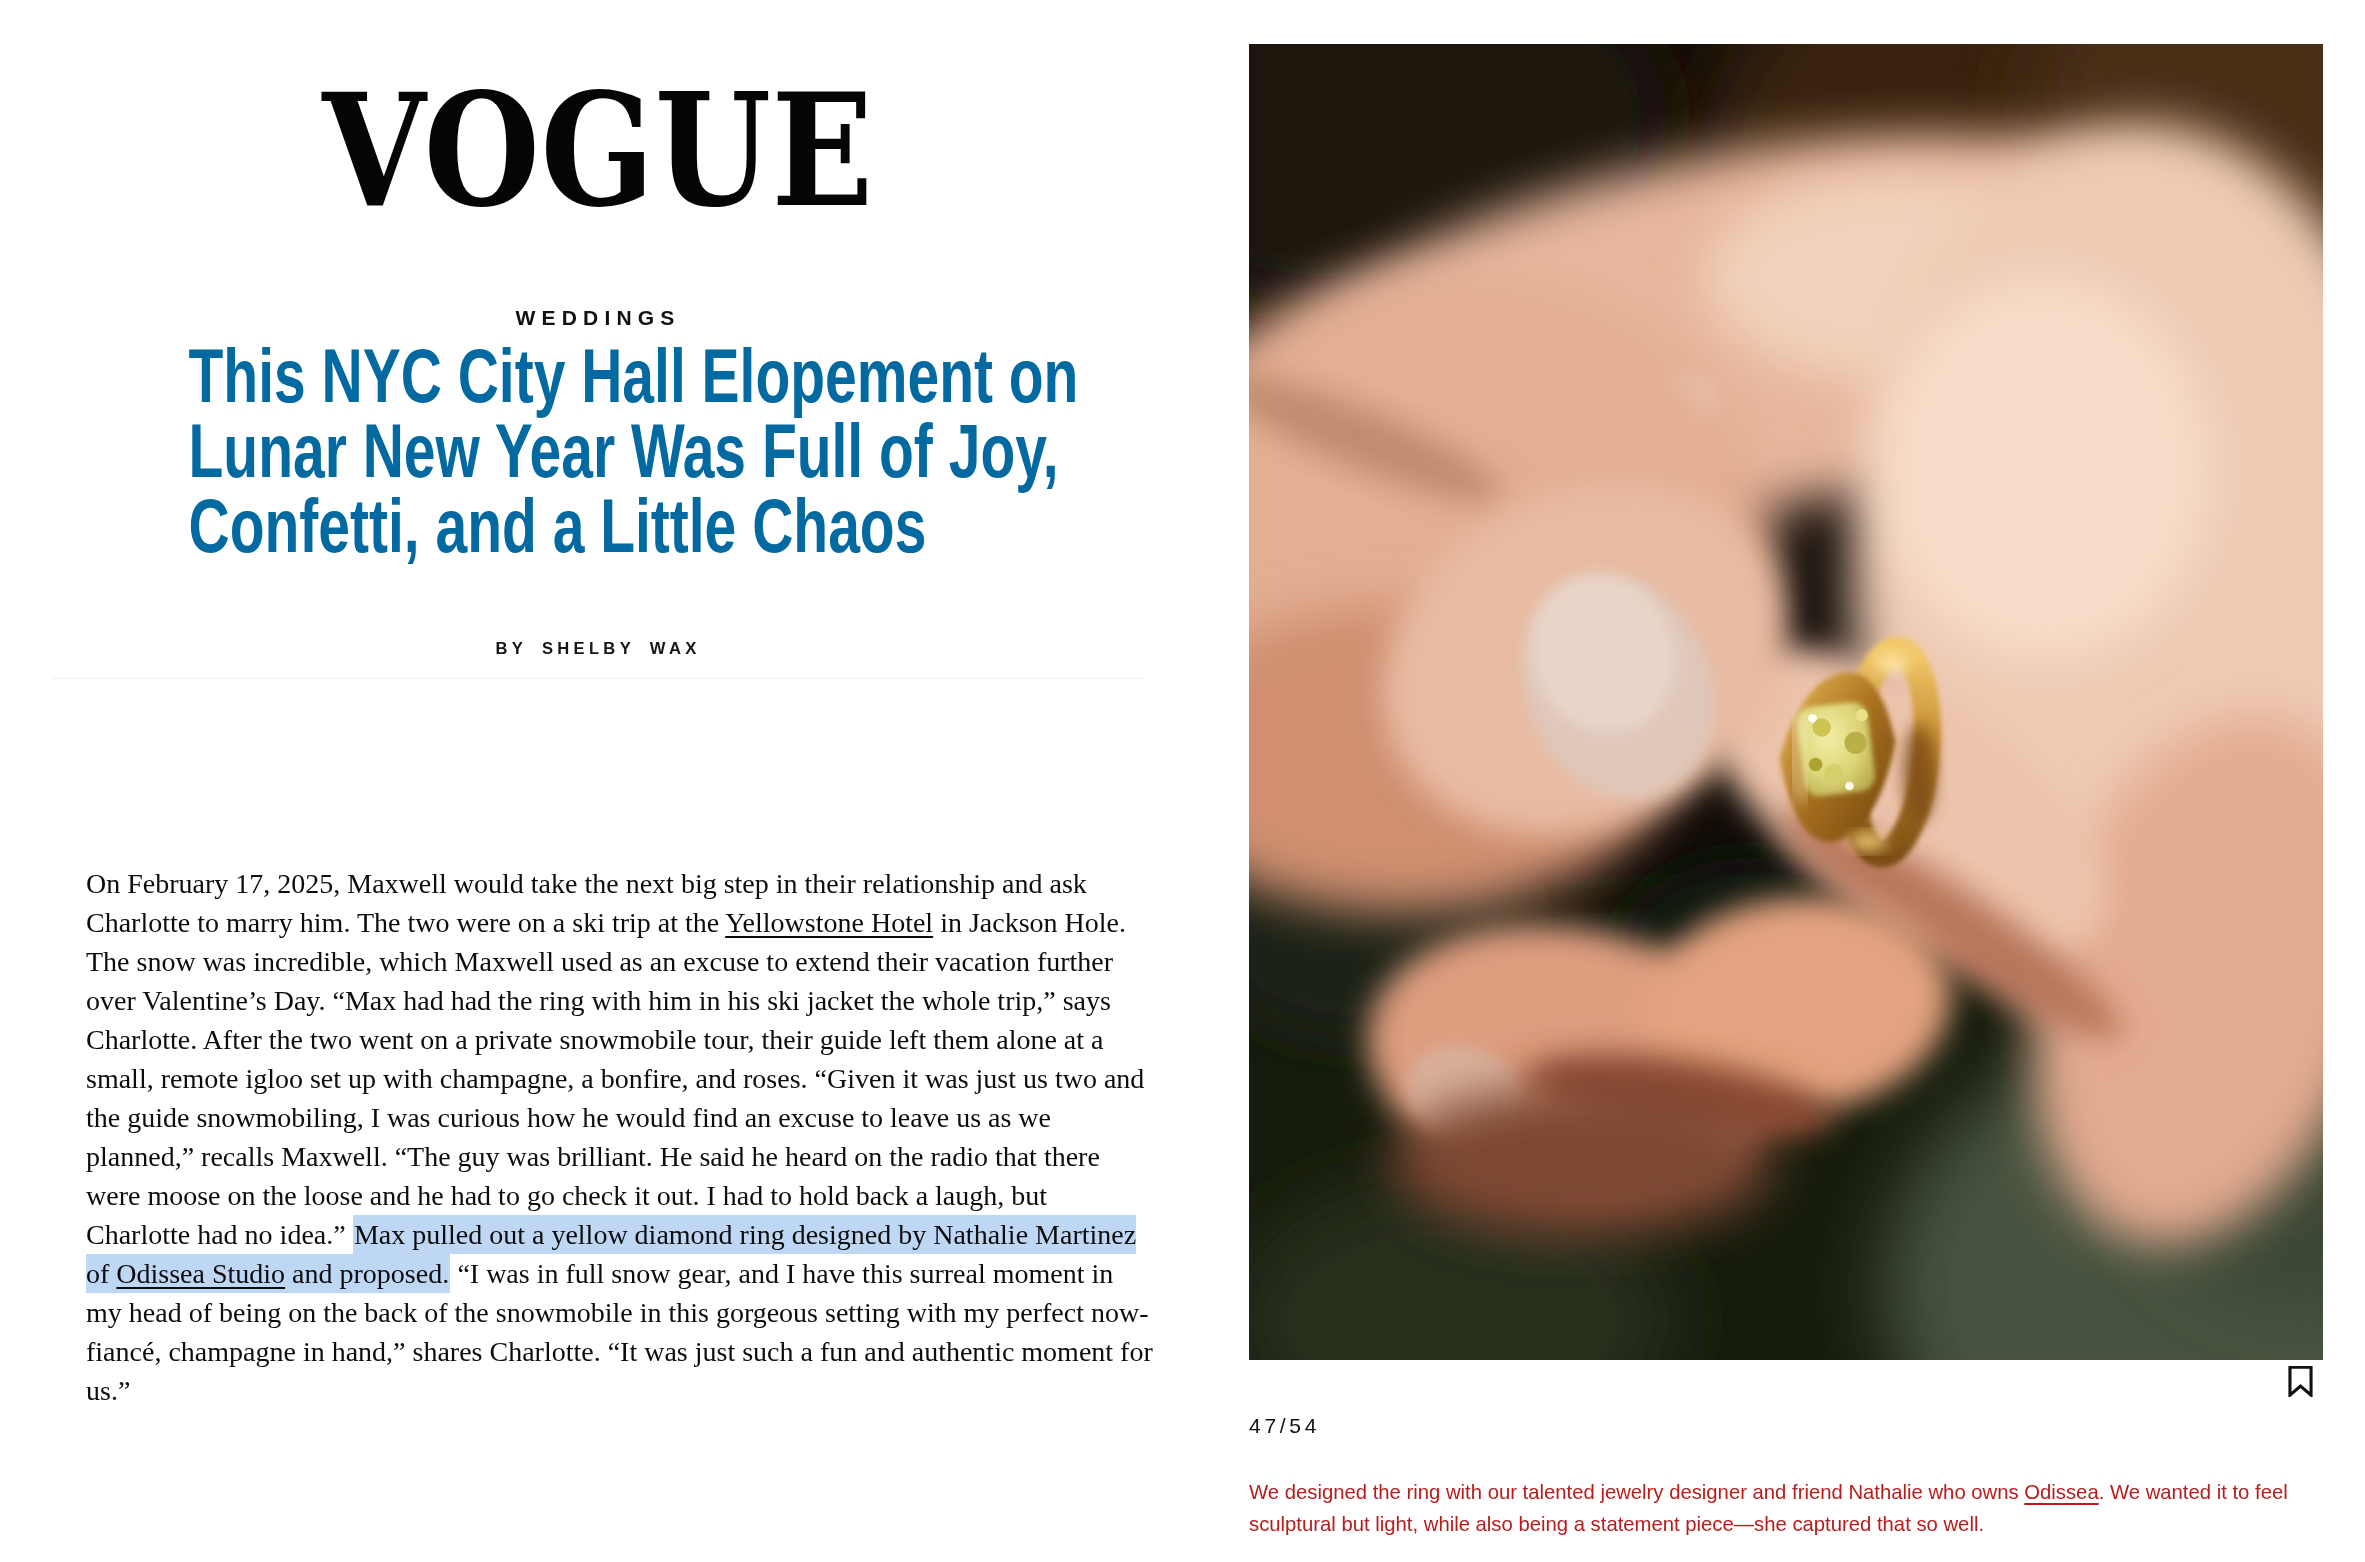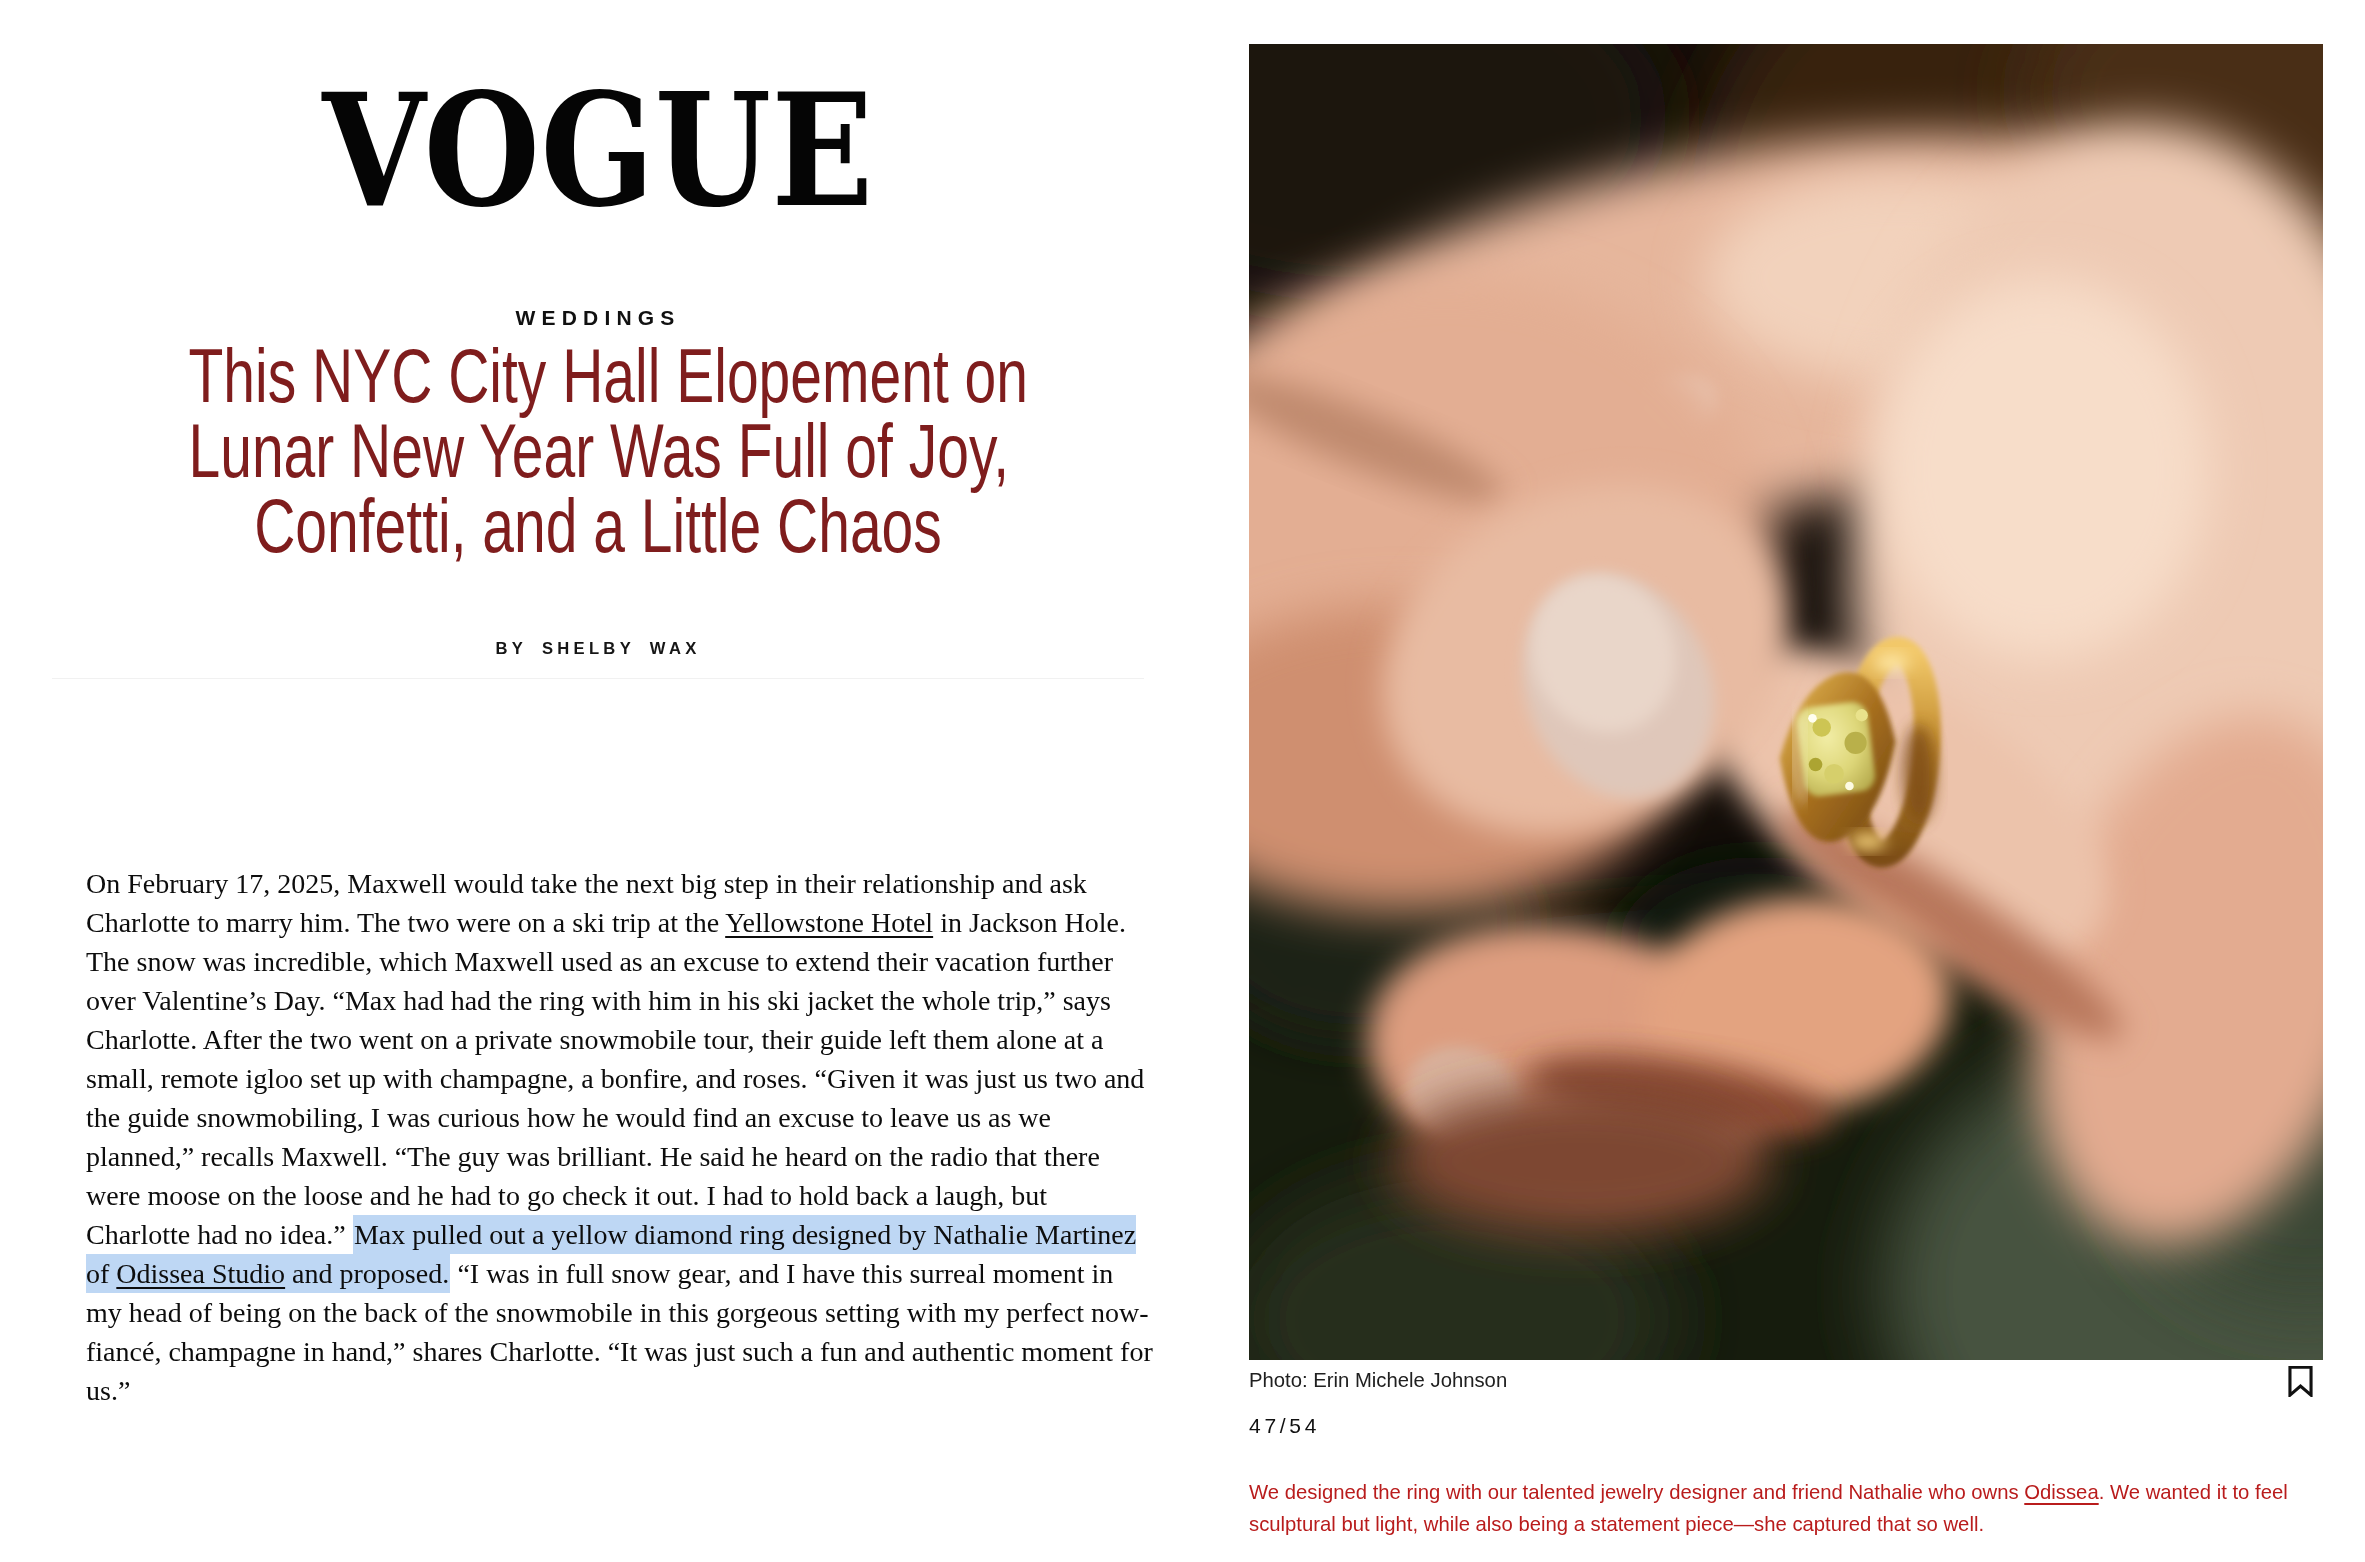--- a/index.html
+++ b/index.html
@@ -12,22 +12,22 @@
     position:absolute; left:52px; top:73px; width:1092px; text-align:center;
     font-family:"DejaVu Serif", serif; font-weight:700; font-size:155px; line-height:1;
     letter-spacing:0.6px; transform:scaleX(.86); transform-origin:50% 50%; color:#050505;
     white-space:nowrap;
   }
   .eyebrow {
     position:absolute; left:52px; top:306px; width:1092px; text-align:center;
     font-size:21px; font-weight:700; letter-spacing:6.2px; color:#111;
   }
   .headline {
-    position:absolute; left:52px; top:338px; width:1092px; text-align:center;
-    font-weight:400; font-size:76px; line-height:75px; color:#7f1d1d;
+    position:absolute; left:52px; top:338px; width:1092px; text-align:left;
+    font-weight:700; font-size:76px; line-height:75px; color:#0369a1;
   }
   .headline .hl-line { transform:scaleX(.75); transform-origin:50% 50%; white-space:nowrap; }
   .byline {
     position:absolute; left:52px; top:601px; width:1092px; text-align:center;
     font-size:16.6px; font-weight:700; letter-spacing:4.3px; word-spacing:6.2px; color:#161616;margin-top:38px;
   }
   .pubdate {
     position:absolute; left:52px; top:636px; width:1092px; text-align:center;
     font-size:19px; color:#1d1d1d;
   }
@@ -159,21 +159,20 @@
         <circle cx="915" cy="1095" r="7" fill="#fffef0"></circle>
         <circle cx="975" cy="1205" r="7" fill="#fdfbe2"></circle>
         <ellipse cx="1044" cy="1005" rx="28" ry="14" fill="#ffe9a8" filter="url(#f12)"></ellipse>
         <ellipse cx="1005" cy="1295" rx="30" ry="13" fill="#f6d37e" filter="url(#f12)"></ellipse>
         <path d="M898 1085 Q876 1150 902 1228" fill="none" stroke="#fdf4df" stroke-width="10" opacity=".85" filter="url(#f12)"></path>
         <ellipse cx="1088" cy="1185" rx="26" ry="80" fill="#7a4a12" opacity=".8" filter="url(#f12)"></ellipse>
       </g>
     </svg>
   </div>
 
-  <div class="credit">Photo: Erin Michele Johnson</div>
 
   <div class="bookmark">
     <svg viewBox="0 0 40 50" width="25" height="31">
       <path d="M3 2 H37 V47 L20 32.5 L3 47 Z" fill="none" stroke="#111" stroke-width="5" stroke-linejoin="miter"></path>
     </svg>
   </div>
 
   <div class="counter">47/54</div>
 
   <p class="caption"><span>We designed the ring with our talented jewelry designer and friend Nathalie who owns </span><a class="text-link">Odissea</a><span>. We wanted it to feel sculptural but light, while also being a statement piece—she captured that so well.</span></p>

